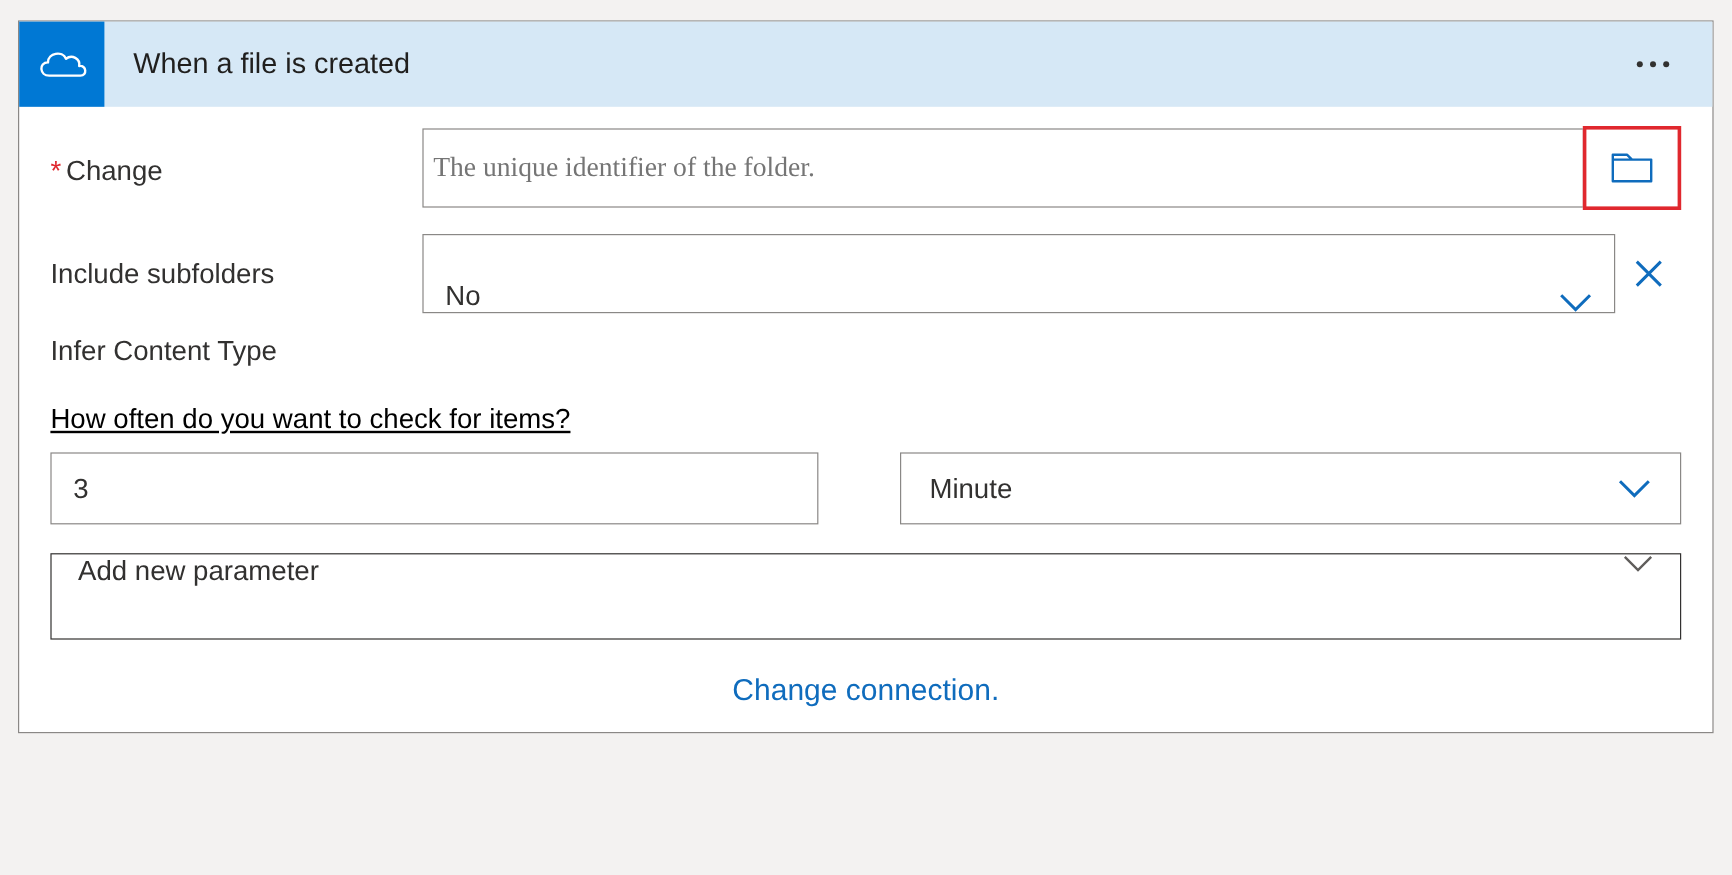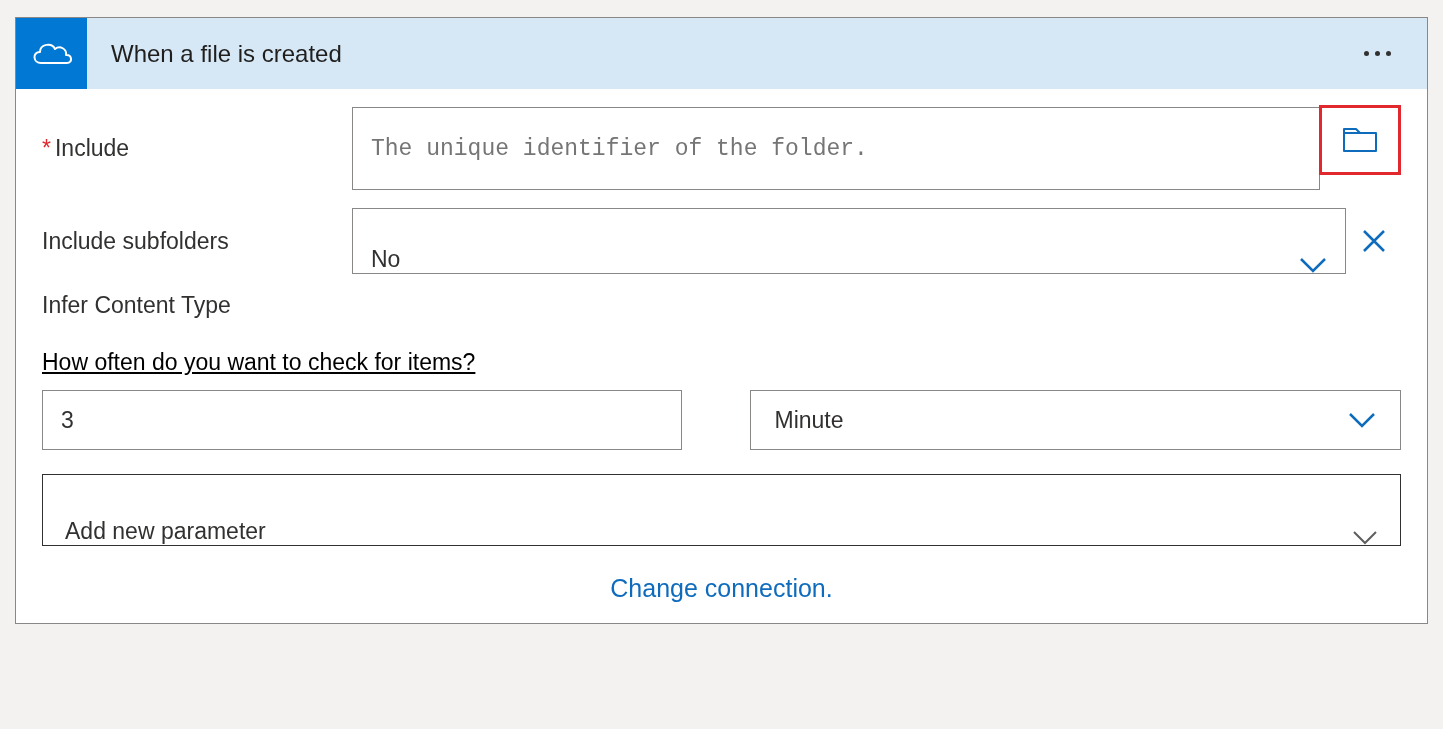--- a/index.html
+++ b/index.html
@@ -71,30 +71,30 @@
     flex-shrink: 0;
   }
   .req { color: #e0282e; margin-right: 4px; }
   .input-wrapper {
     flex: 1;
     display: flex;
     align-items: stretch;
   }
   .text-input {
     flex: 1;
-    height: 83px;
+    height: 66px;
     border: 1px solid #8a8886;
     background: #fff;
     font-size: 23px;
     color: #605e5c;
-    padding: 0 18px;
+    padding: 0 8px;
     display: flex;
     align-items: center;
     outline: none;
-    font-family: Liberation Mono, monospace;
+    font-family: Liberation Serif, serif;
   }
   .folder-pick-btn {
     width: 82px;
     height: 70px;
     margin-left: -1px;
     border: 3px solid #e0282e;
     display: flex;
     align-items: center;
     justify-content: center;
     cursor: pointer;
@@ -157,21 +157,21 @@
     font-size: 23px;
     color: #323130;
     cursor: pointer;
     margin-left: 28px;
   }
   .add-param {
     margin-top: 24px;
     height: 72px;
     border: 1px solid #323130;
     display: flex;
-    align-items: flex-end;
+    align-items: flex-start;
     justify-content: space-between;
     padding: 0 22px;
     font-size: 23px;
     color: #323130;
     cursor: pointer;
     background: #fff;
   }
   .change-conn {
     text-align: center;
     margin-top: 28px;
@@ -200,21 +200,21 @@
       <span></span>
         <span></span>
         <span></span>
     </div>
   </div>
 
   <div class="card-body">
 
     <div class="field-row">
       <div class="field-label">
-        <span class="req">*</span><span>Include</span>
+        <span class="req">*</span><span>Change</span>
       </div>
       <div class="input-wrapper">
         <input type="text" class="text-input" placeholder="The unique identifier of the folder." style="">
         <div class="folder-pick-btn">
           <svg width="36" height="28" viewBox="0 0 36 28">
             <path d="M2 7 L2 25 L34 25 L34 7 L18 7 L14 3 L2 3 Z M2 7 L34 7" fill="none" stroke="#0f6cbd" stroke-width="2" stroke-linejoin="round"></path>
           </svg>
         </div>
       </div>
     </div>

